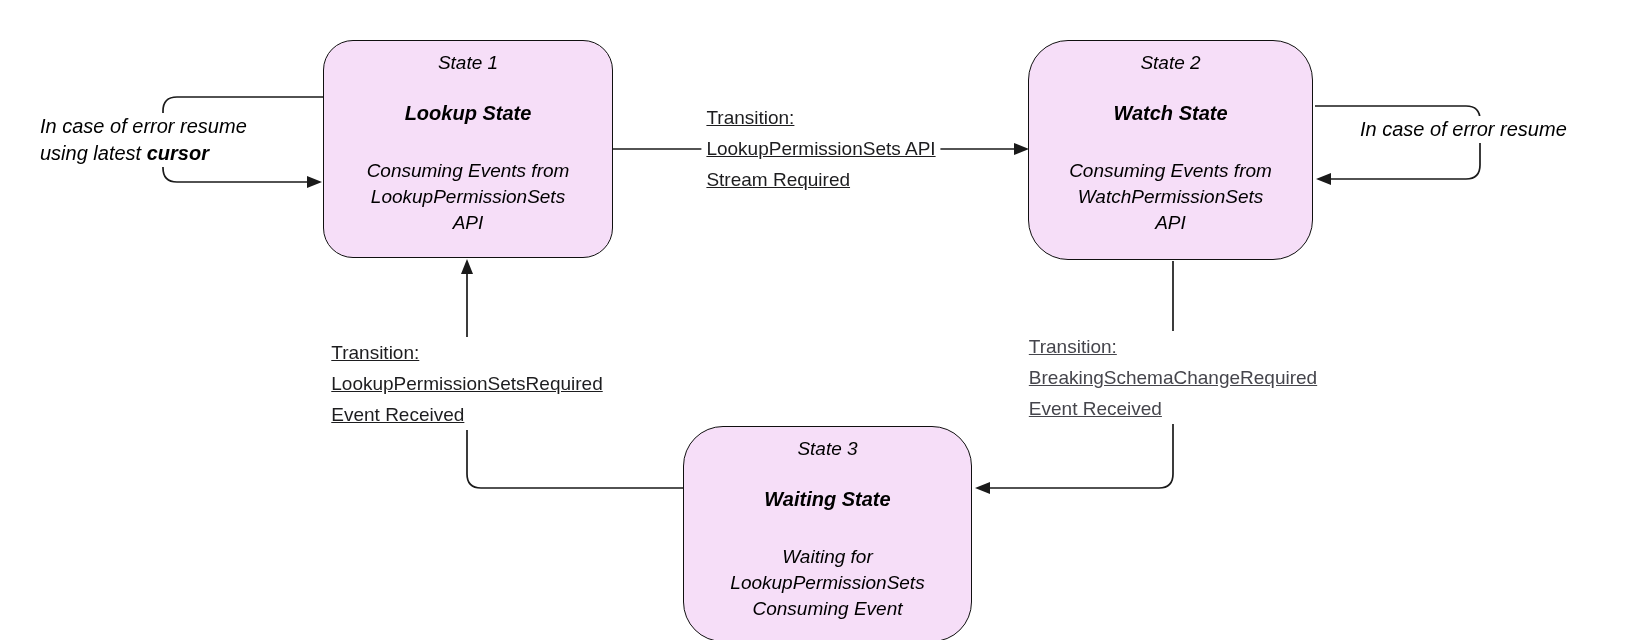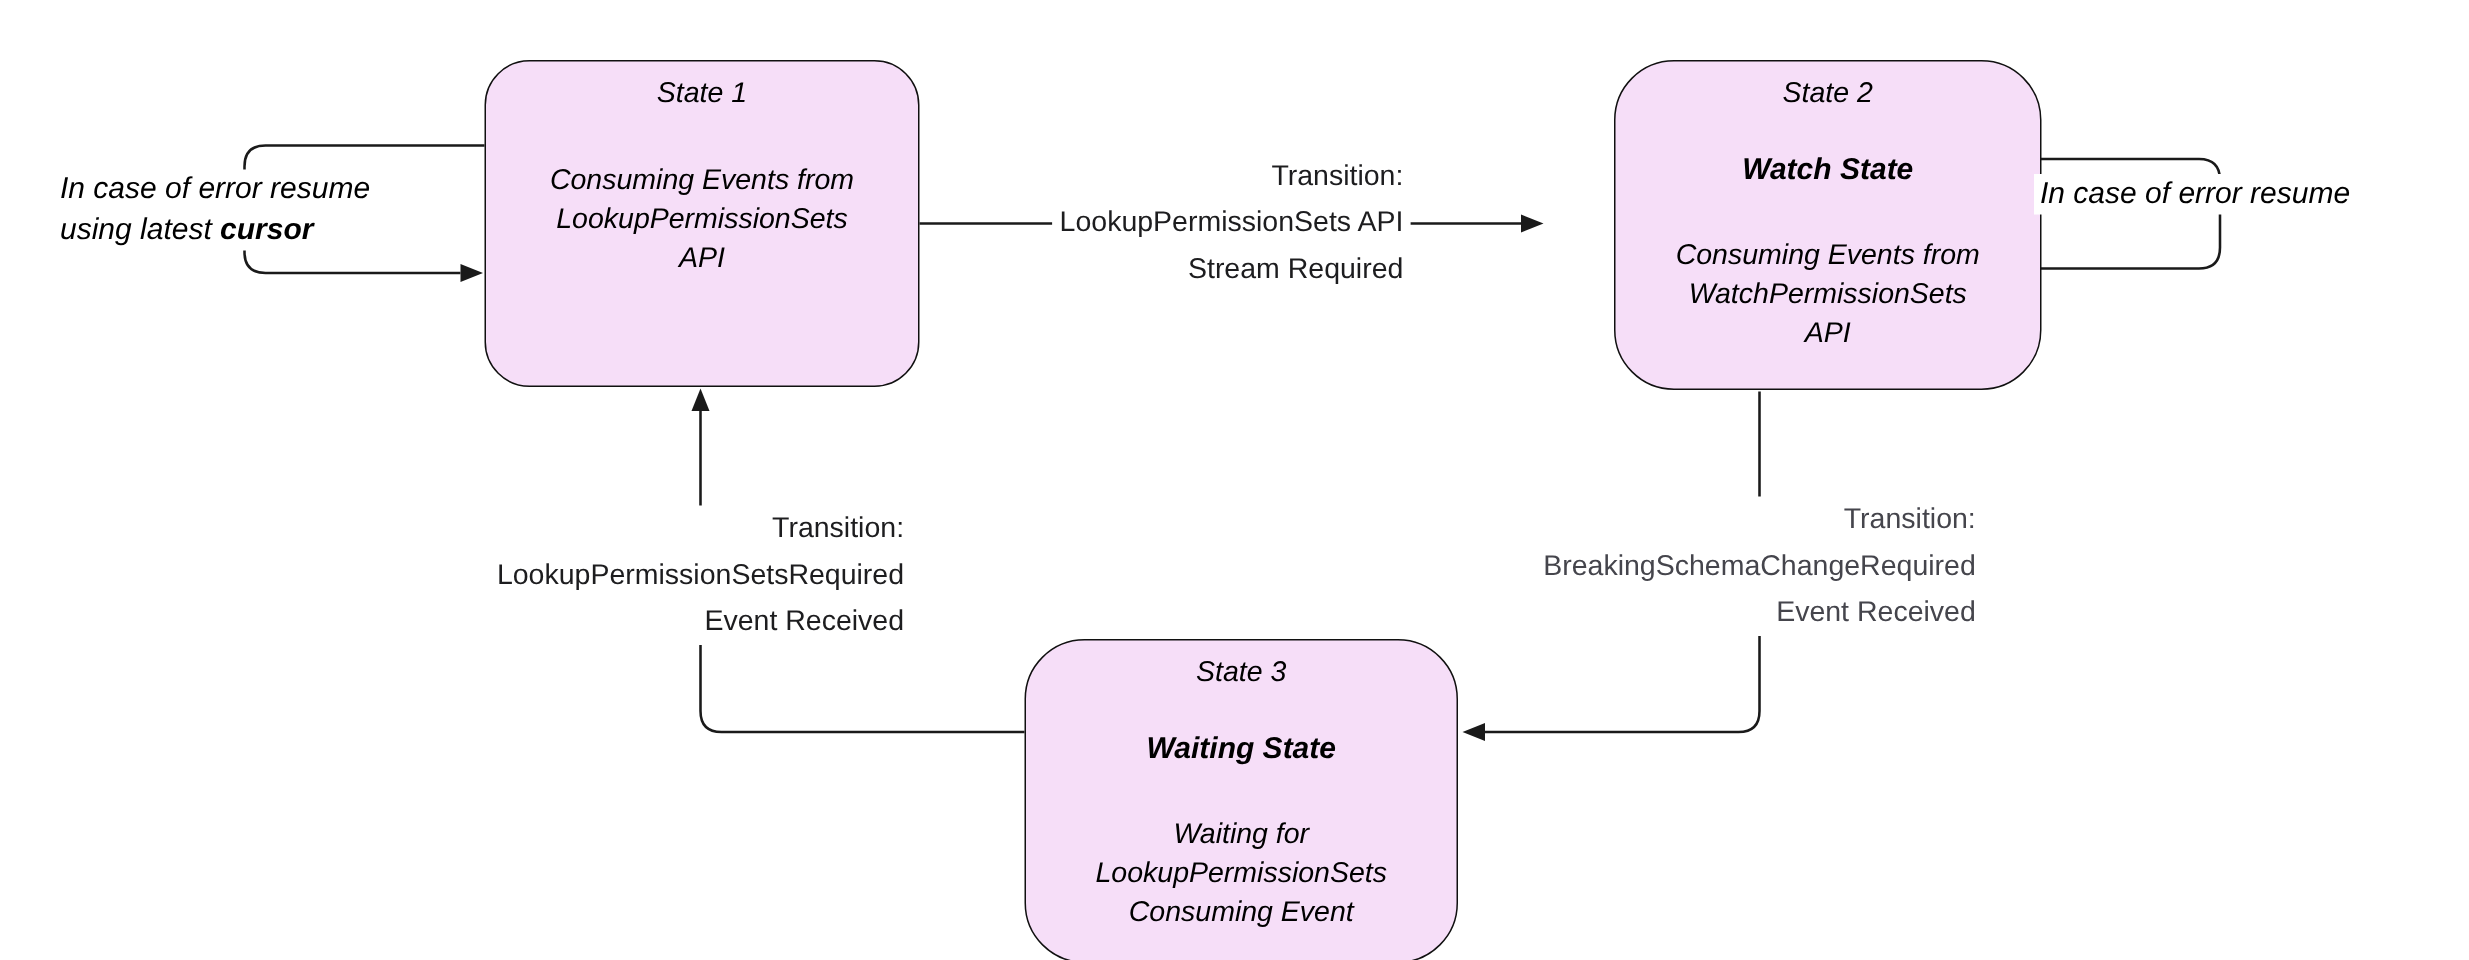--- a/index.html
+++ b/index.html
@@ -58,27 +58,28 @@
   .node-desc {
     margin-top: 32px;
     font-size: 19px;
     line-height: 26px;
     font-style: italic;
   }
   .tlabel {
     position: absolute;
     z-index: 2;
     transform: translateX(-50%);
-    text-align: right;
+    text-align: left;
     background: #ffffff;
     padding: 0 5px;
     font-size: 19px;
     line-height: 31px;
     white-space: nowrap;
     color: #1d1d1f;
+    text-decoration: underline;
   }
   .tlabel.gray {
     color: #45454c;
   }
   .note {
     position: absolute;
     z-index: 2;
     background: #ffffff;
     padding: 0 4px;
     font-size: 20px;
@@ -109,28 +110,29 @@
 
     <path d="M 1173 261 V 474 Q 1173 488 1159 488 H 990"></path>
     <polygon points="975,488 990,482 990,494"></polygon>
 
     <path d="M 683 488 H 481 Q 467 488 467 474 V 274"></path>
     <polygon points="467,259 461,274 473,274"></polygon>
   </svg>
 
   <div class="node" style="left:323px; top:40px; width:290px; height:218px;border-radius:30px;">
     <div class="node-title">State 1</div>
+    <div class="node-name">Lookup State</div>
     <div class="node-desc">
       <div>Consuming Events from</div>
       <div>LookupPermissionSets</div>
       <div>API</div>
     </div>
   </div>
 
-  <div class="node" style="left:1076px; top:40px; width:285px; height:220px;">
+  <div class="node" style="left:1028px; top:40px; width:285px; height:220px;">
     <div class="node-title">State 2</div>
     <div class="node-name">Watch State</div>
     <div class="node-desc">
       <div>Consuming Events from</div>
       <div>WatchPermissionSets</div>
       <div>API</div>
     </div>
   </div>
 
   <div class="node" style="left:683px; top:378px; width:289px; height:216px;margin-top:48px;">

